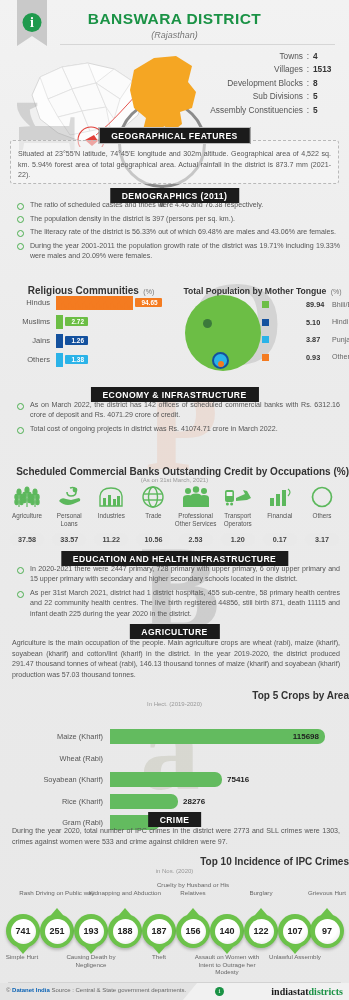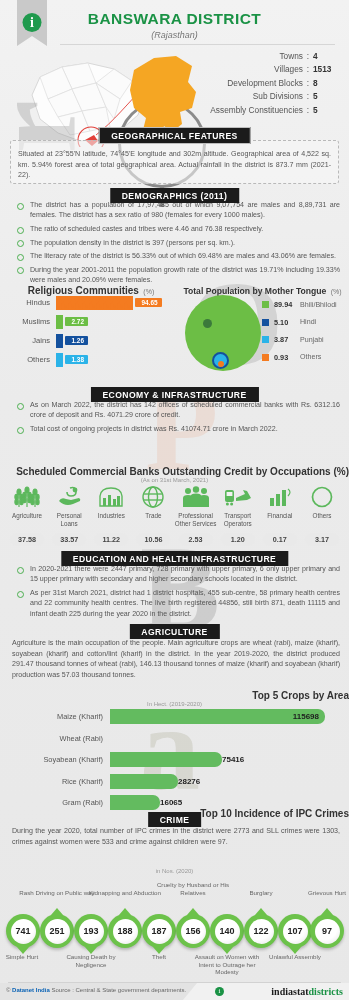--- a/index.html
+++ b/index.html
@@ -107,38 +107,38 @@
   .tag { font-size:6.4px; font-weight:bold; color:#fff; padding:1.4px 4px 1.4px 7px; border-radius:1px; margin-left:2px; position:relative;}
   .tag:before{content:"";position:absolute;left:-3px;top:50%;transform:translateY(-50%);
     border-top:3px solid transparent;border-bottom:3px solid transparent;border-right:3.5px solid inherit;}
 
   
   .bubbles { position:absolute; left:185px; top:295px; width:80px; height:80px; z-index:7;}
   .bub { position:absolute; border-radius:50%;}
   .legend { position:absolute; left:262px; top:300px; z-index:7;}
   .lg-row { display:flex; align-items:center; margin-bottom:8.5px;}
   .lg-sw { width:7px;height:7px; margin-right:5px;}
-  .lg-val { font-size:7.3px; font-weight:bold; color:#333; width:26px;}
+  .lg-val { font-size:7.3px; font-weight:bold; color:#333; width:26px;margin-left:32px;}
   .lg-lbl { font-size:7.1px; color:#666;}
 
   
   .occ { position:absolute; left:6px; top:484px; width:337px; display:flex; z-index:7;}
   .occ-col { flex:1; text-align:center;}
   .occ-ico { height:26px; display:flex;align-items:center;justify-content:center; color:#5cb85c;}
   .occ-lbl { font-size:6.3px; color:#555; line-height:7.6px; margin-top:2px; height:16px;}
   .occ-val { margin-top:3px; font-size:7.2px; font-weight:bold; color:#444;
      background:#e9e9e9; border-radius:7px; padding:2px 0; display:inline-block; width:34px;}
 
   
-  .crops { position:absolute; left:0; top:707px; width:349px; z-index:7;}
+  .crops { position:absolute; left:0; top:727px; width:349px; z-index:7;}
   .crop-row { display:flex; align-items:center; height:19px; margin-bottom:2.5px;}
   .crop-lbl { width:110px; text-align:right; padding-right:7px; font-size:7.4px; color:#555;}
   .crop-bar { height:15px; background:#63bb5f; border-radius:0 7px 7px 0; display:flex; align-items:center; justify-content:flex-end;}
   .crop-in { font-size:8px; font-weight:bold; color:#1e1e1e; padding-right:6px;}
-  .crop-out { font-size:8px; font-weight:bold; color:#1e1e1e; }
+  .crop-out { font-size:8px; font-weight:bold; color:#1e1e1e; padding-left:5px;}
 
   
   .crimes { position:absolute; left:0; top:895px; width:349px; height:72px; z-index:7;}
   .cr { position:absolute; width:34px; height:34px; top:19px;}
   .cr .ring {
     width:34px;height:34px;border-radius:50%;
     background:#6cc24a; display:flex;align-items:center;justify-content:center;
     box-shadow:0 2px 3px rgba(0,0,0,.22);
   }
   .cr .inner {
@@ -238,21 +238,20 @@
       <span class="val">5</span>
     </div>
   </div>
 
   <div class="secbar framed" style="top:127px;">GEOGRAPHICAL FEATURES</div>
   <div class="geobox"></div>
   <div class="geotext">Situated at 23°55'N latitude, 74°45'E longitude and 302m altitude. Geographical area of 4,522 sq. km. 5.94% forest area of total geographical area. Actual rainfall in the district is 873.7 mm (2021-22).</div>
 
   <div class="secbar" style="top:188px;">DEMOGRAPHICS (2011)</div>
   <div class="bullets" style="top:200px;">
-    <div class="bullet">The district has a population of 17,97,485 out of which 9,07,754 are males and 8,89,731 are females. The district has a sex ratio of 980 (females for every 1000 males).</div>
     <div class="bullet">The ratio of scheduled castes and tribes were 4.46 and 76.38 respectively.</div>
     <div class="bullet">The population density in the district is 397 (persons per sq. km.).</div>
     <div class="bullet">The literacy rate of the district is 56.33% out of which 69.48% are males and 43.06% are females.</div>
     <div class="bullet">During the year 2001-2011 the population growth rate of the district was 19.71% including 19.33% were males and 20.09% were females.</div>
   </div>
 
   <div style="position:absolute;left:6px;top:280px;width:170px;text-align:center;z-index:7;">
     <span style="font-size:10px;font-weight:bold;color:#333;">Religious Communities</span>
     <span style="font-size:7px;color:#777;">(%)</span>
   </div>
@@ -512,21 +511,21 @@
     <div class="crop-row">
       <div class="crop-lbl">Gram (Rabi)</div>
       <div class="crop-bar" style="width:50px"></div>
       <span class="crop-out">16065</span>
     </div>
   </div>
 
   <div class="secbar" style="top:812px;">CRIME</div>
   <div class="para" style="top:826px;">During the year 2020, total number of IPC crimes in the district were 2773 and SLL crimes were 1303, crimes against women were 533 and crime against children were 97.</div>
 
-  <div class="chart-title" style="top:808px;">Top 10 Incidence of IPC Crimes</div>
+  <div class="chart-title" style="top:856px;">Top 10 Incidence of IPC Crimes</div>
   <div class="chart-sub" style="top:868px;">in Nos. (2020)</div>
 
   <div class="crimes">
     <div class="cr dn" style="left:6px;">
       <div class="pointer"></div>
       <div class="ring">
           <div class="inner">741</div>
         </div>
     </div>
     <div class="cr-lab" style="left:-17px;top:58px;">Simple Hurt</div>

